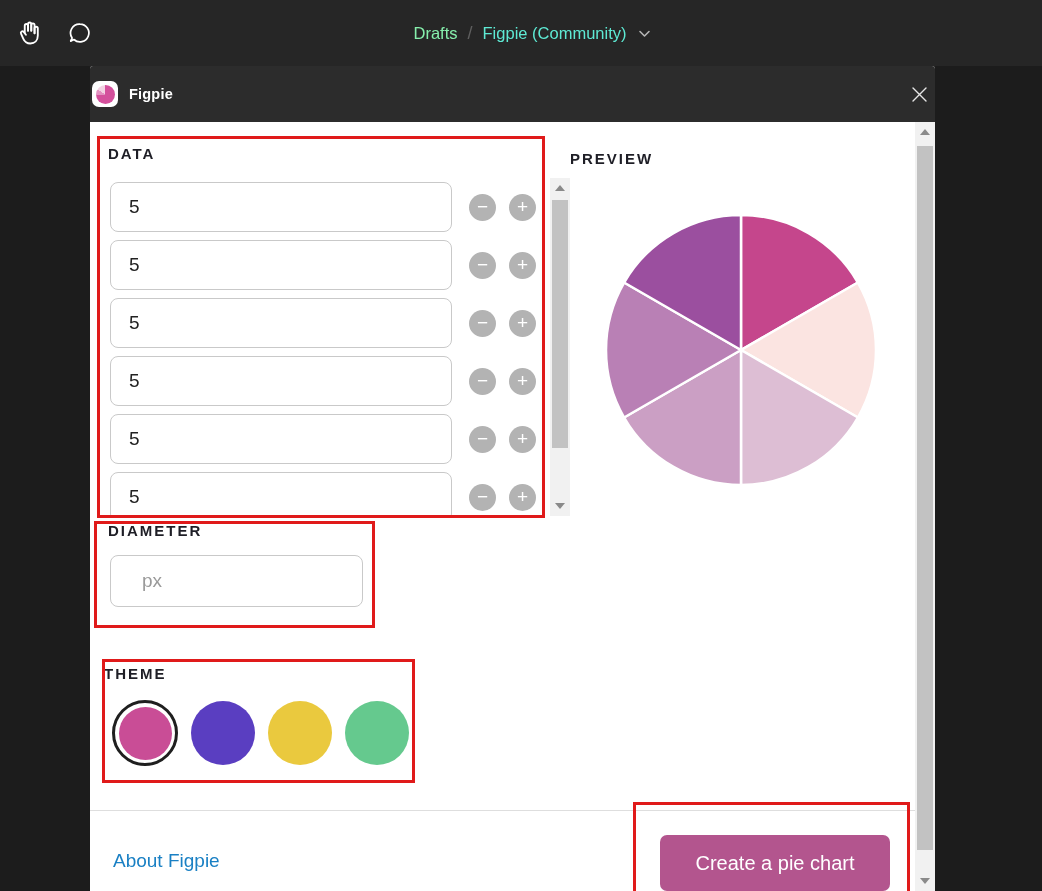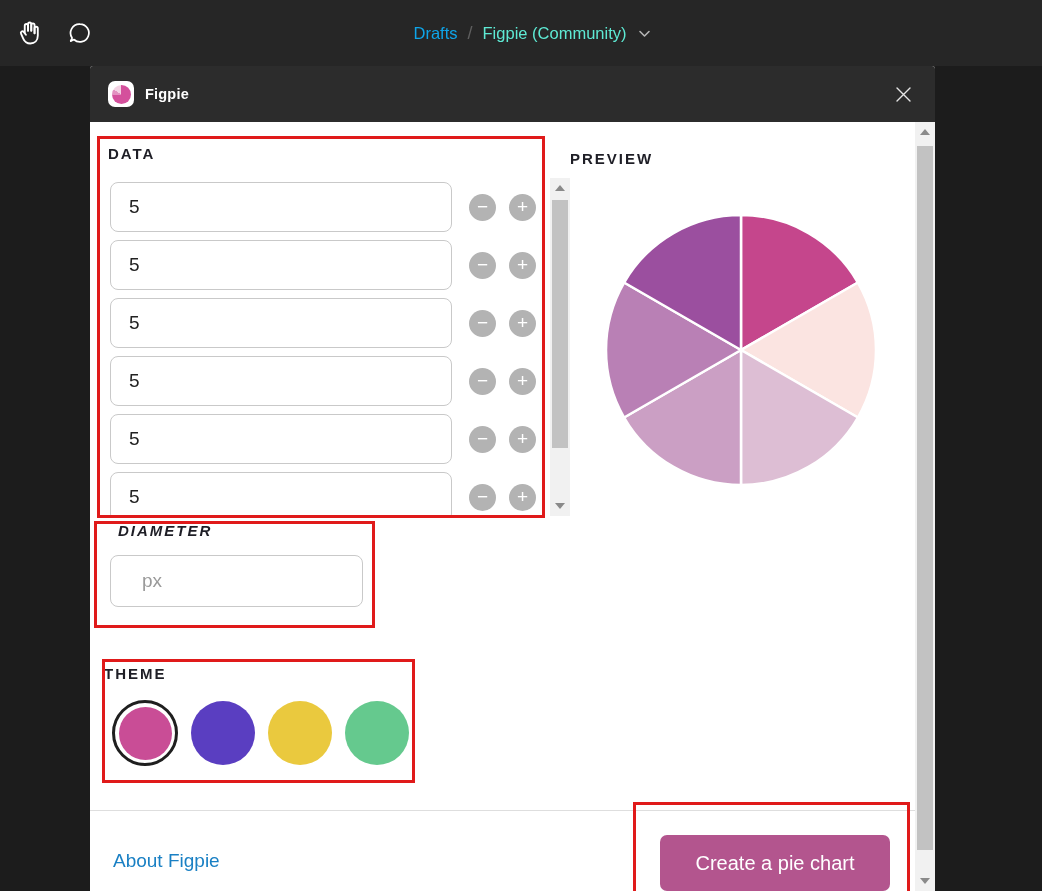--- a/index.html
+++ b/index.html
@@ -14,33 +14,33 @@
   .tool-btn {
     width:40px; height:40px; margin-left:10px; display:flex;
     align-items:center; justify-content:center; cursor:pointer; border-radius:4px;
   }
   .breadcrumb {
     position:absolute; left:0; right:0; top:0; height:66px;
     display:flex; align-items:center; justify-content:center;
     font-size:16.5px; gap:10px; pointer-events:none;
   }
   .breadcrumb > * { pointer-events:auto; }
-  .crumb-folder { color:#0ea5e9; cursor:pointer;margin-left:23px; }
+  .crumb-folder { color:#86efac; cursor:pointer;margin-left:23px; }
   .crumb-sep { color:#5f5f5f; font-size:18px; font-weight:300; }
   .crumb-current { color:#5eead4; cursor:pointer; }
   .crumb-chevron { margin-left:2px; display:flex; align-items:center; cursor:pointer; }
 
   
   .plugin {
     position:absolute; left:90px; top:66px; width:845px; height:825px;
     background:#ffffff; border-radius:3px 3px 0 0; overflow:hidden; z-index:2;
   }
   .plugin-header {
     position:absolute; left:0; top:0; width:845px; height:56px;
-    background:#2c2c2c; display:flex; align-items:center; padding:0 18px;
+    background:#2c2c2c; display:flex; align-items:center; padding:0 2px;
   }
   .plugin-logo {
     width:26px; height:26px; background:#ffffff; border-radius:7px;
     display:flex; align-items:center; justify-content:center;
   }
   .plugin-logo .pie-mini {
     width:19px; height:19px; border-radius:50%;
     background:conic-gradient(#d4509c 0deg 268deg, #e391c1 268deg 302deg, #f3d2e3 302deg 360deg);
   }
   .plugin-title { color:#ffffff; font-weight:bold; font-size:14.5px; margin-left:11px; letter-spacing:.2px; }
@@ -232,21 +232,21 @@
     <div class="section-label" style="left:480px; top:28px;">PREVIEW</div>
     <svg class="pie-svg" viewBox="0 0 274 274">
         <path d="M137,137 L137.00,2.00 A135,135 0 0 1 253.91,69.50 Z" fill="#c5468c" stroke="#ffffff" stroke-width="2.5" stroke-linejoin="round"></path>
         <path d="M137,137 L253.91,69.50 A135,135 0 0 1 253.91,204.50 Z" fill="#fbe4e1" stroke="#ffffff" stroke-width="2.5" stroke-linejoin="round"></path>
         <path d="M137,137 L253.91,204.50 A135,135 0 0 1 137.00,272.00 Z" fill="#ddbed4" stroke="#ffffff" stroke-width="2.5" stroke-linejoin="round"></path>
         <path d="M137,137 L137.00,272.00 A135,135 0 0 1 20.09,204.50 Z" fill="#cb9fc4" stroke="#ffffff" stroke-width="2.5" stroke-linejoin="round"></path>
         <path d="M137,137 L20.09,204.50 A135,135 0 0 1 20.09,69.50 Z" fill="#b980b5" stroke="#ffffff" stroke-width="2.5" stroke-linejoin="round"></path>
         <path d="M137,137 L20.09,69.50 A135,135 0 0 1 137.00,2.00 Z" fill="#9b4f9f" stroke="#ffffff" stroke-width="2.5" stroke-linejoin="round"></path>
       </svg>
 
-    <div class="section-label" style="left:28px; top:400px;font-style:italic;">DIAMETER</div>
+    <div class="section-label" style="left:18px; top:400px;">DIAMETER</div>
     <div class="diameter-box">
       <span class="diameter-unit">px</span>
     </div>
 
     <div class="section-label" style="left:14px; top:543px;">THEME</div>
     <div class="swatch-row">
       <span class="swatch-ring">
         <span class="swatch" style="background-color: rgb(201, 77, 150);"></span>
       </span>
       <span class="swatch" style="background-color: rgb(90, 62, 193);"></span>

